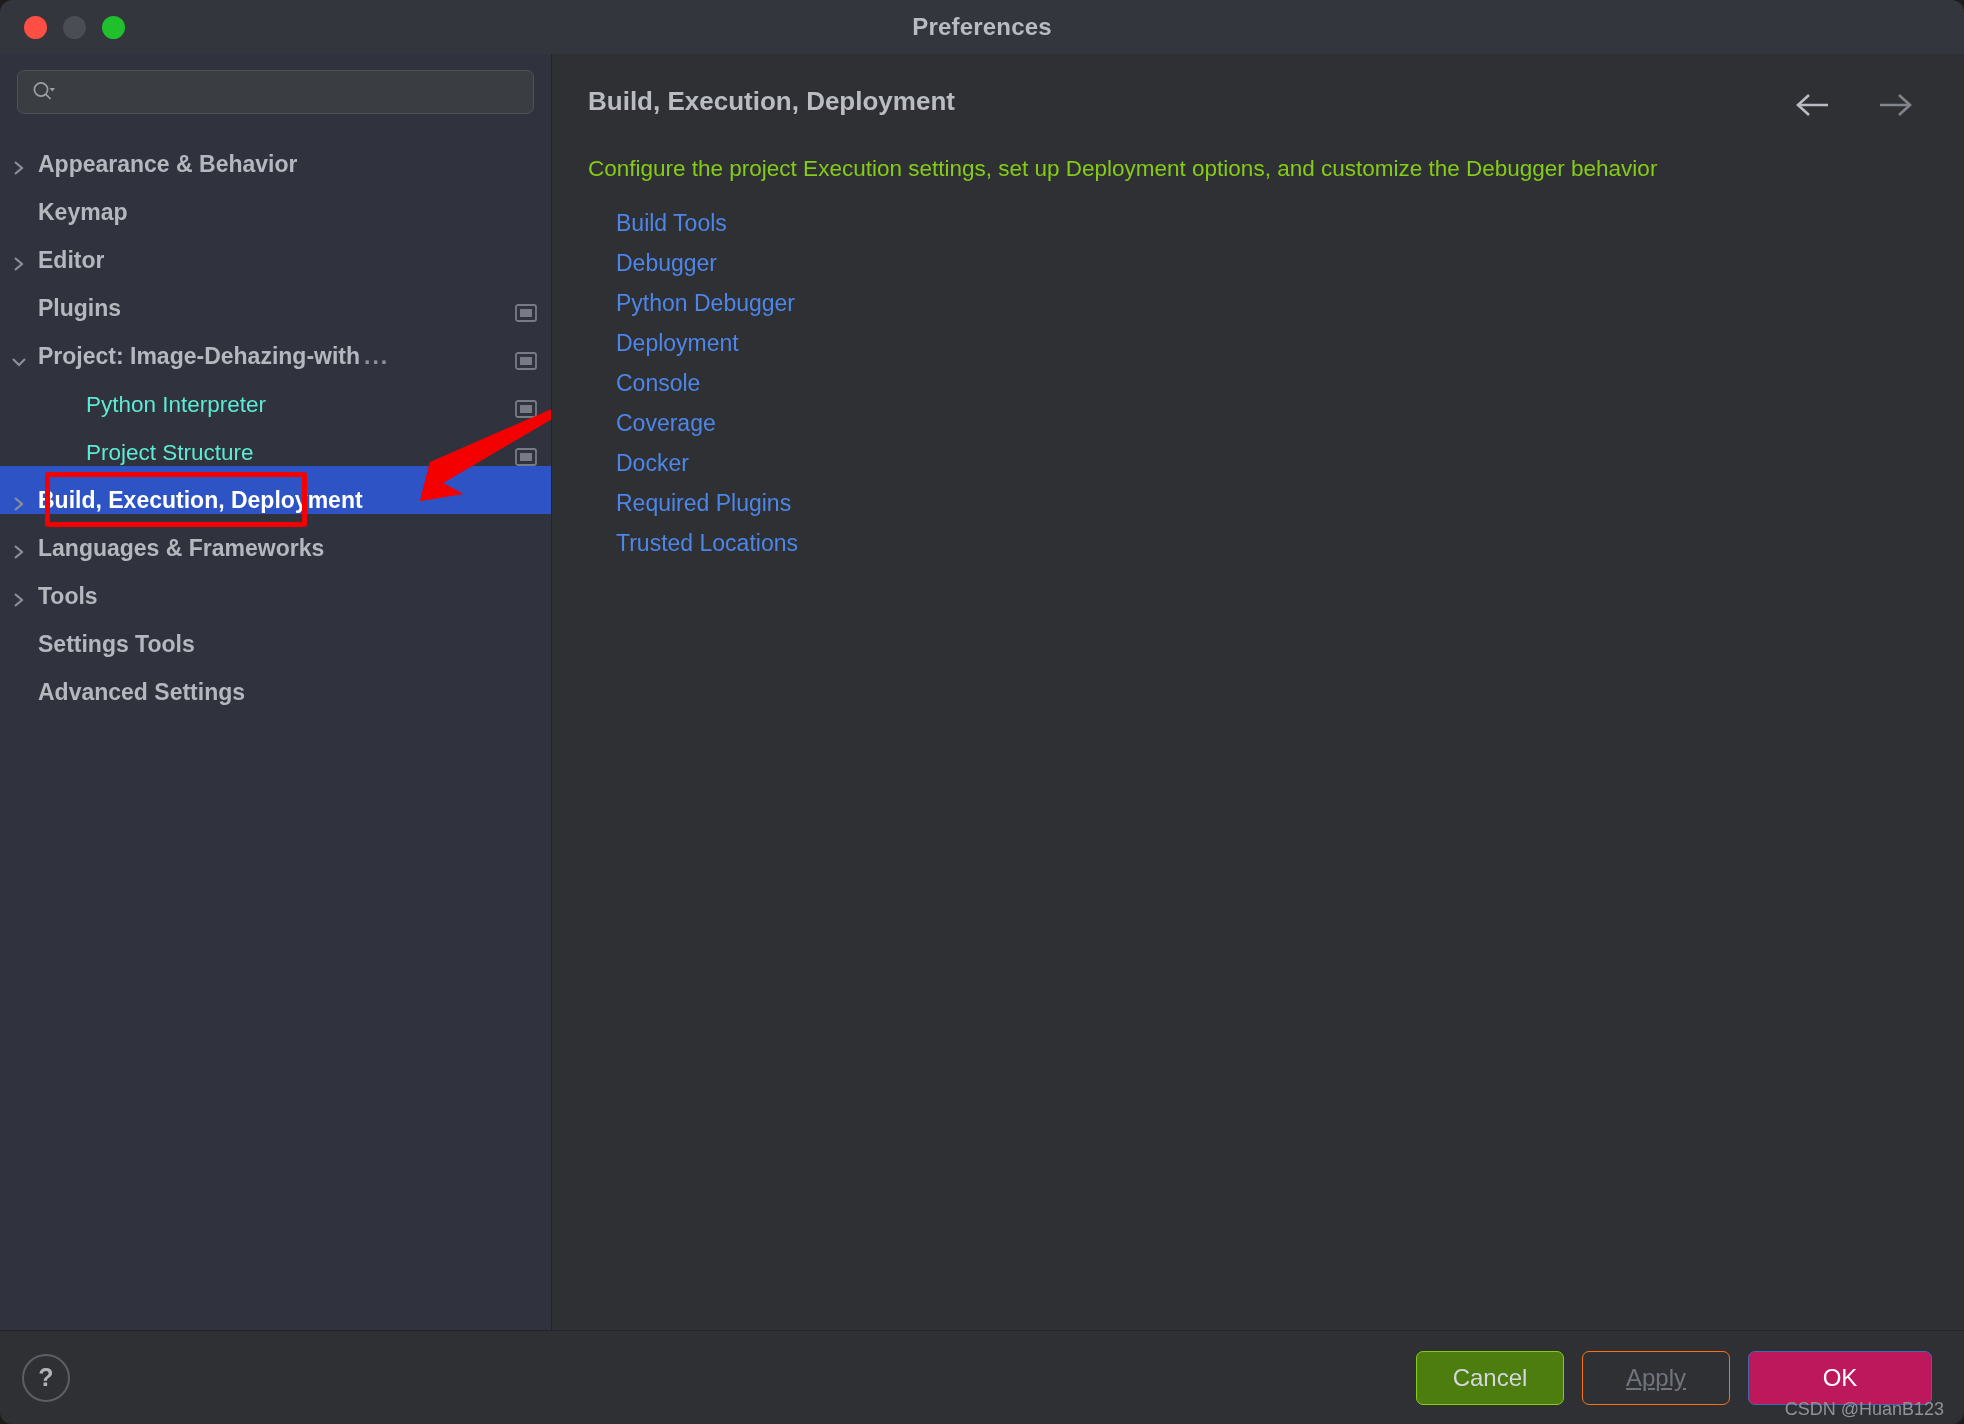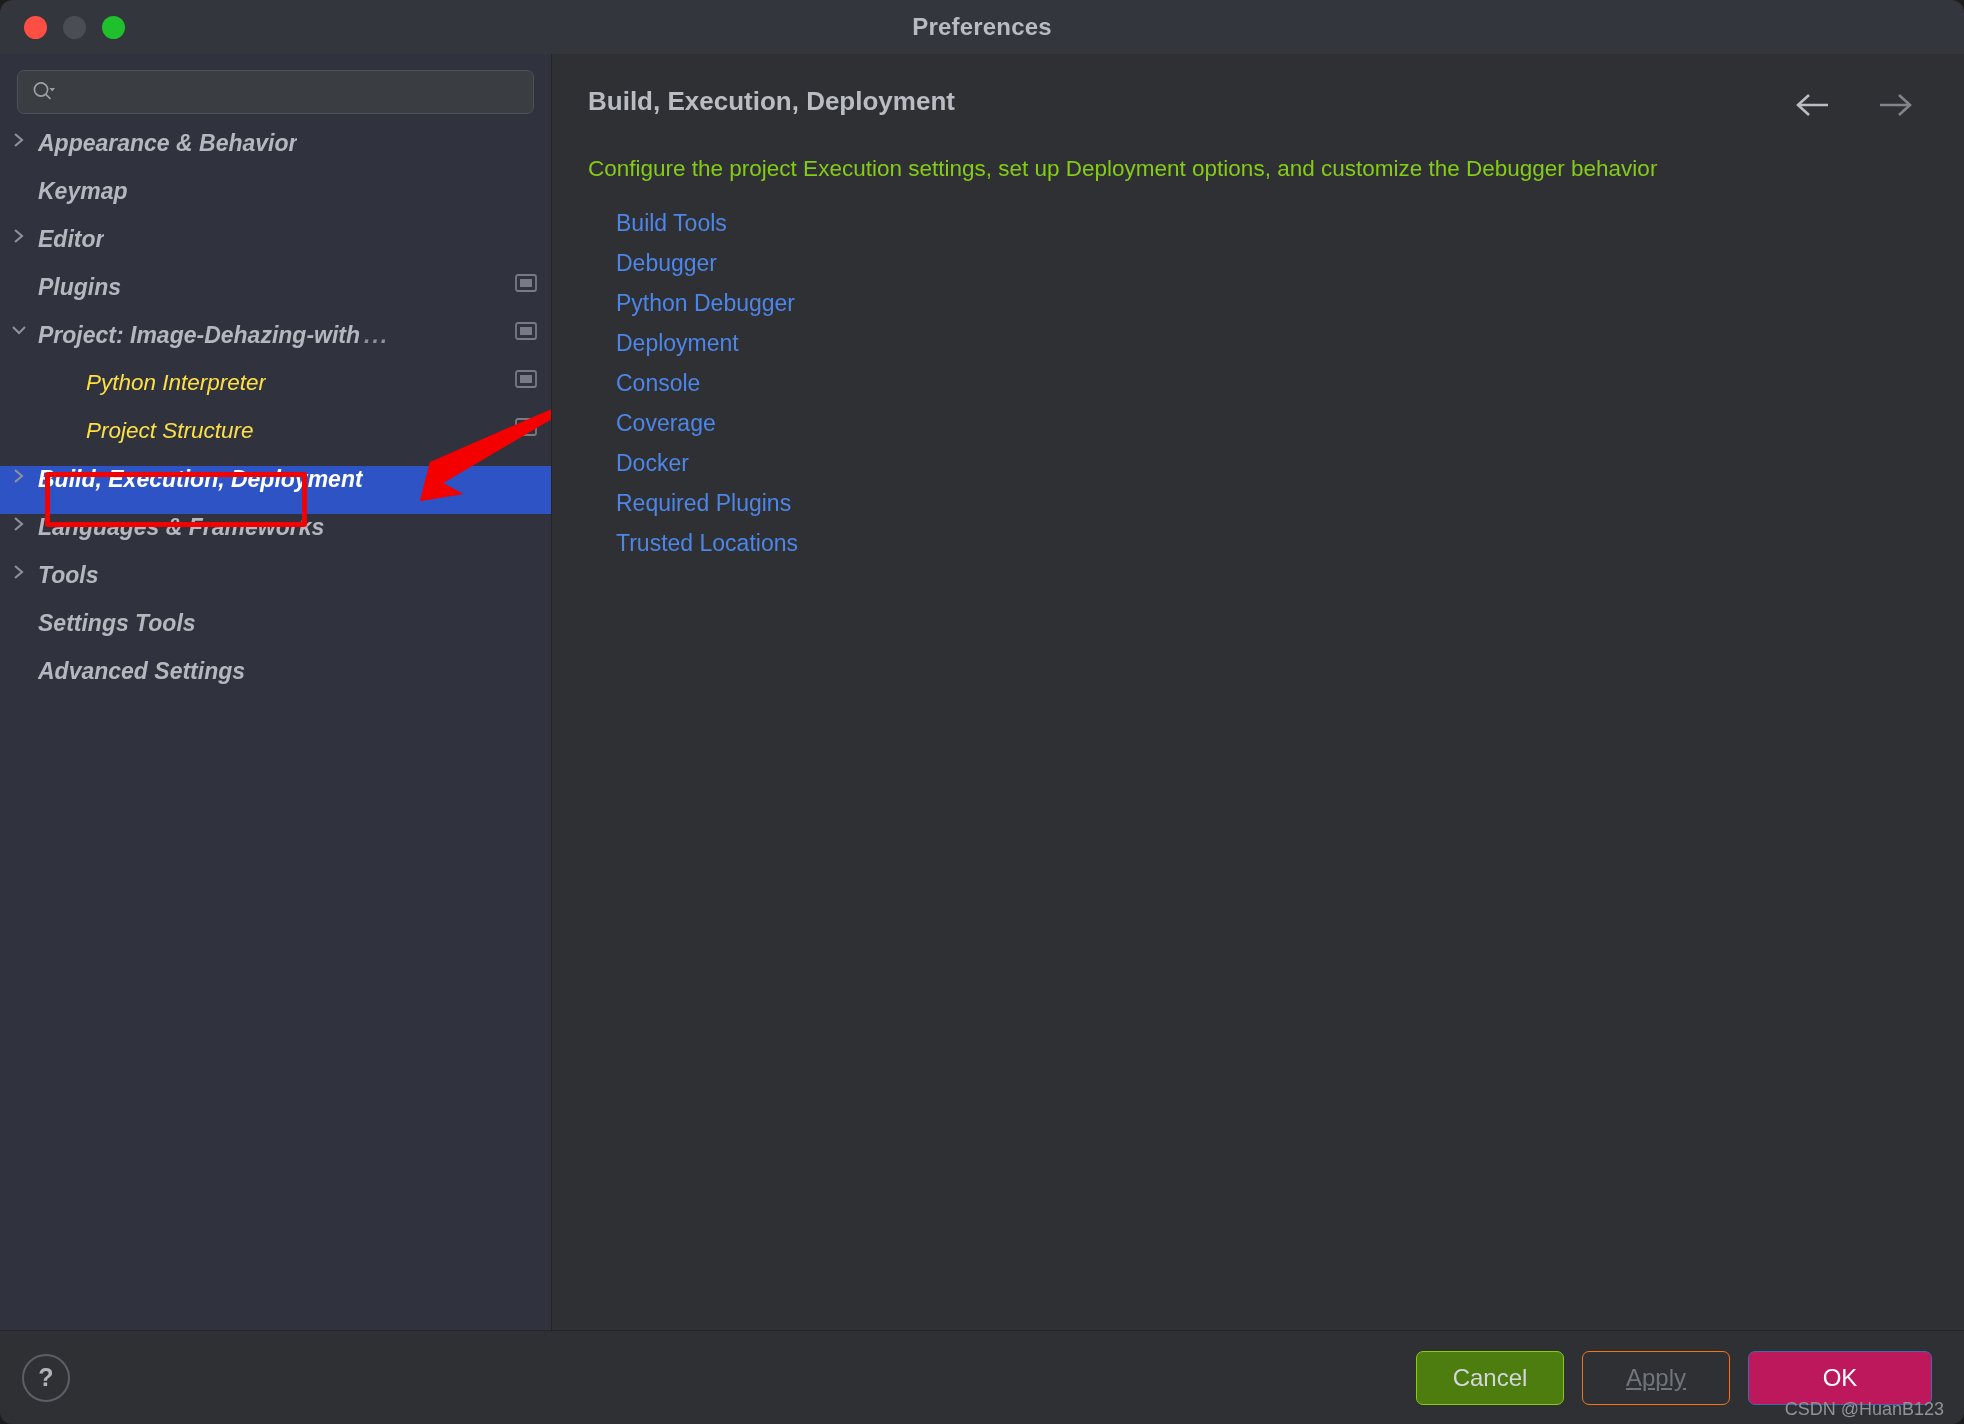--- a/index.html
+++ b/index.html
@@ -88,25 +88,24 @@
     font-size: 19px;
     font-family: "Liberation Sans", sans-serif;
     margin-left: 8px;
   }
   .search-input::placeholder { color: #6d7179; }
 
   .tree { margin-top: 16px; }
   .tree-row {
     height: 48px;
     display: flex;
-    align-items: flex-start;
+    align-items: flex-end;
     position: relative;
     padding-right: 14px;
     cursor: default;
-    font-style: italic;
   }
   .tree-row.selected { background: #2d53c4; }
   .twisty {
     width: 38px;
     flex: 0 0 38px;
     display: flex;
     align-items: center;
     justify-content: center;
     color: #8d9299;
   }
@@ -114,21 +113,21 @@
   .tree-label {
     font-size: 23px;
     font-weight: bold;
     color: #b4b8be;
     white-space: nowrap;
     overflow: hidden;
   }
   .tree-row.selected .tree-label { color: #ffffff; }
   .tree-row.child .tree-label {
     font-weight: normal;
-    color: #fde047;
+    color: #5eead4;
     font-size: 22.5px;
   }
   .tree-row.child { padding-left: 48px; }
   .trailing-icon {
     margin-left: auto;
     display: flex;
     align-items: center;
     color: #777b83;
   }
   .ellipsis {

